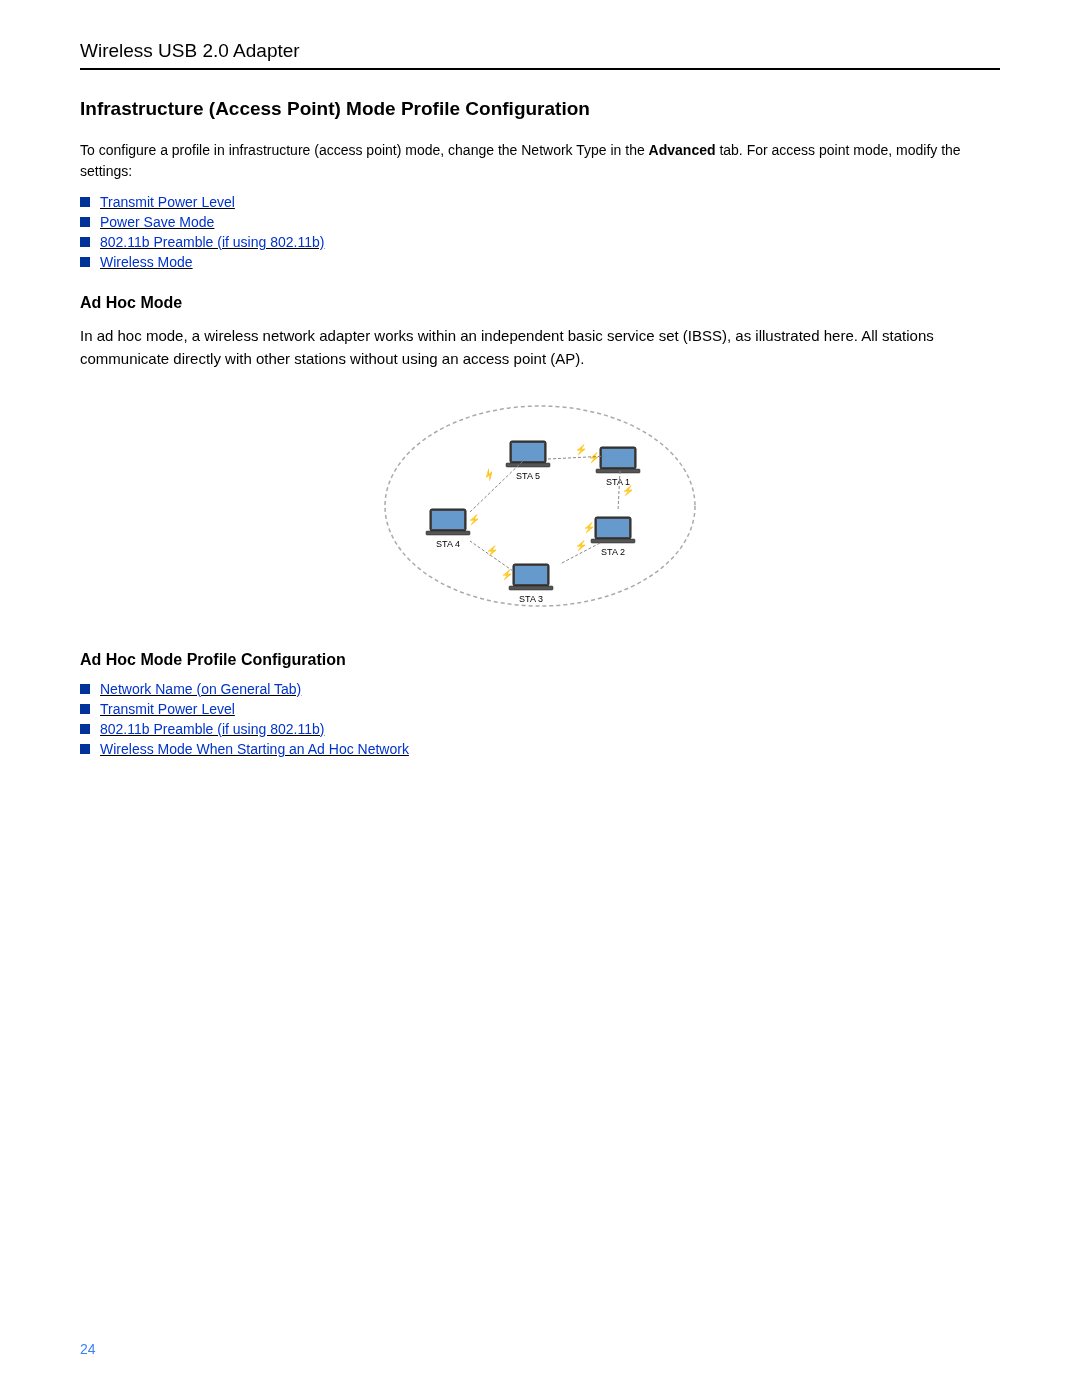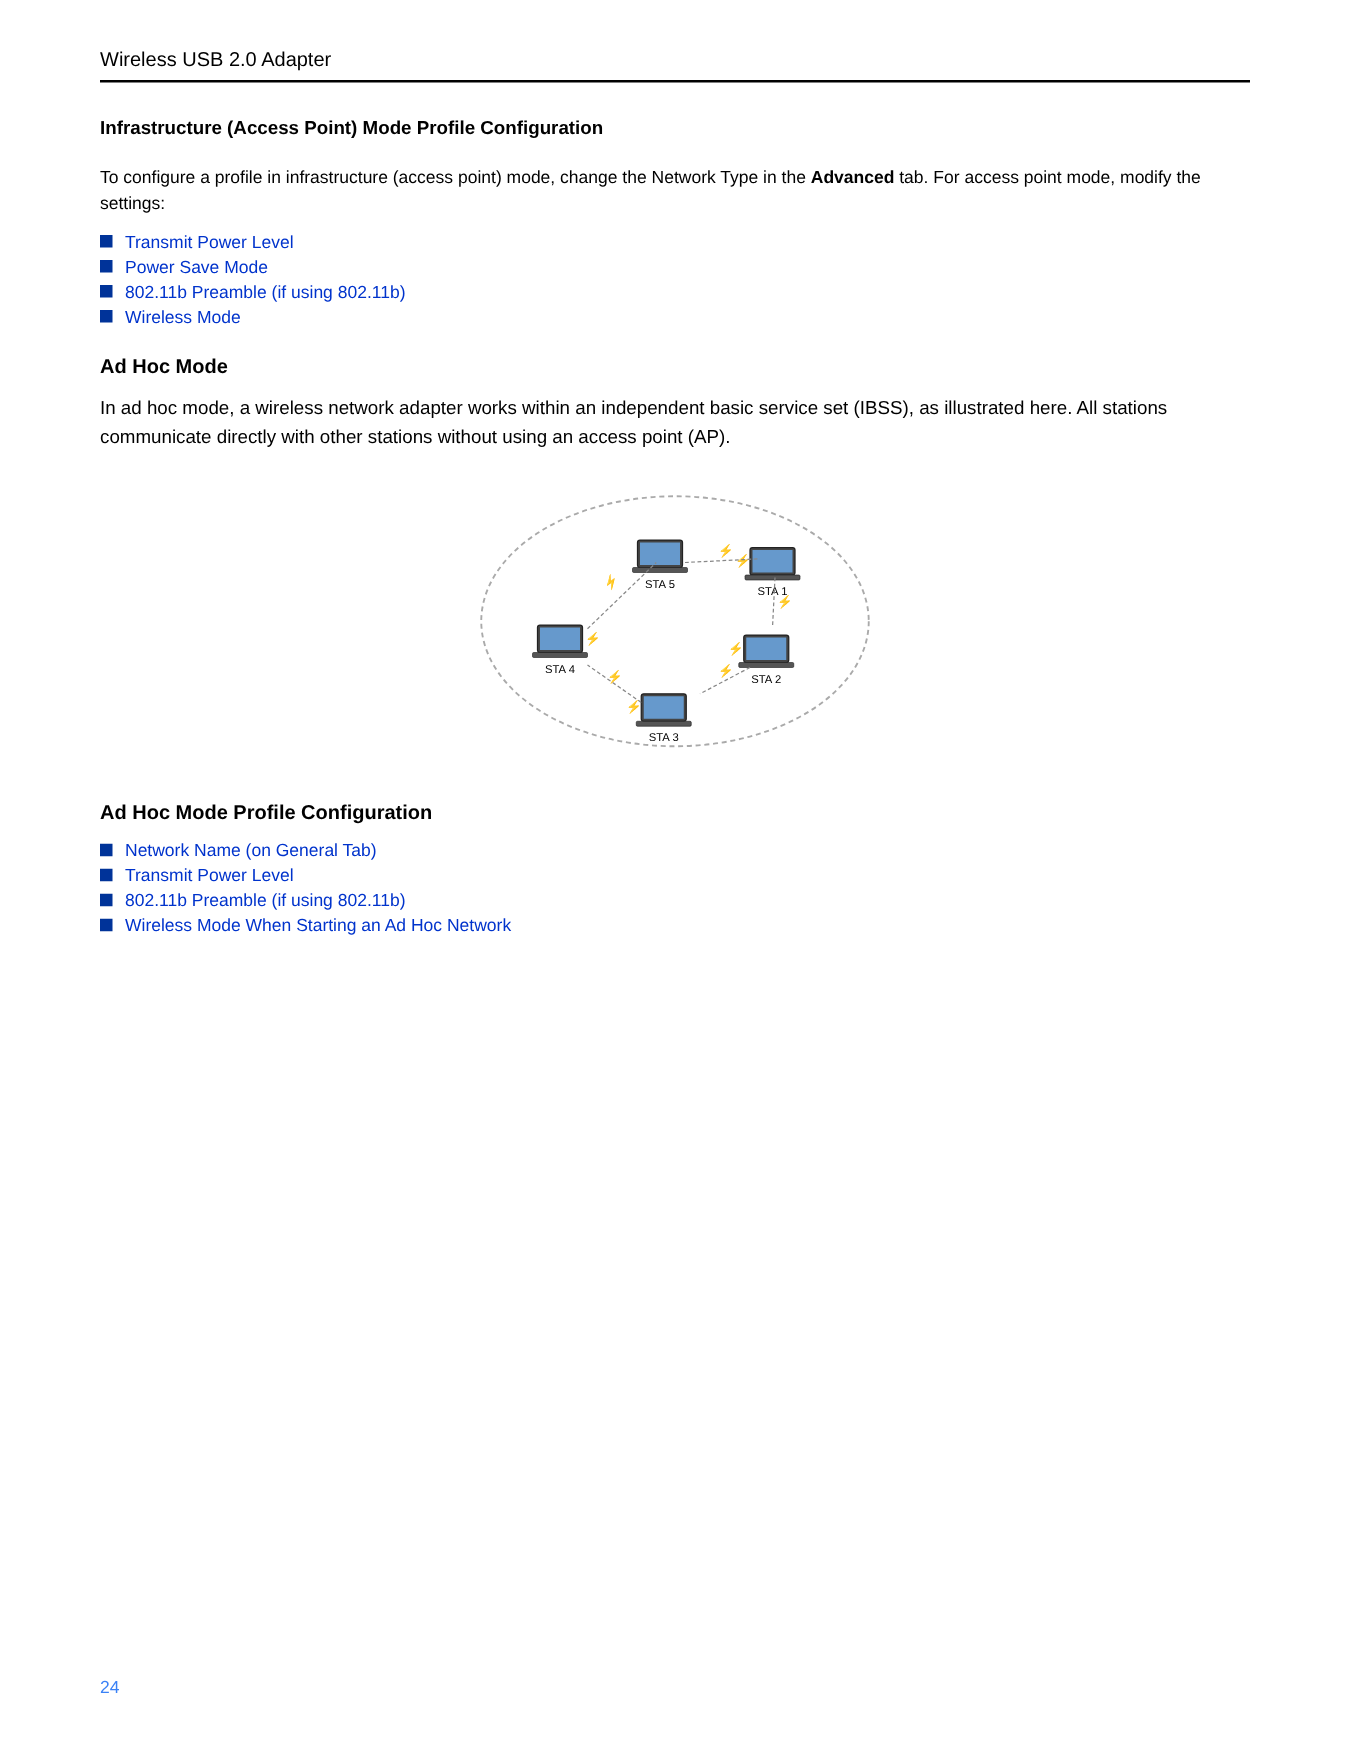--- a/index.html
+++ b/index.html
@@ -21,41 +21,42 @@
     .header-bar {
       display: flex;
       justify-content: space-between;
       align-items: flex-end;
       border-bottom: 2px solid #000;
       padding-bottom: 6px;
       margin-bottom: 28px;
     }
 
     .header-title {
-      font-size: 16px;
+      font-size: 19px;
       color: #000;
     }
 
     .section-heading {
-      font-size: 15px;
+      font-size: 19px;
       font-weight: bold;
       margin-bottom: 14px;
     }
 
     .intro-text {
       font-size: 14px;
       line-height: 1.5;
       margin-bottom: 12px;
       margin-top: 20px;
     }
 
     .bullet-list {
       list-style: none;
       padding-left: 0;
       margin-bottom: 24px;
+      text-decoration: underline;
     }
 
     .bullet-list li {
       display: flex;
       align-items: center;
       margin-bottom: 4px;
       font-size: 14px;
     }
 
     .bullet-square {

